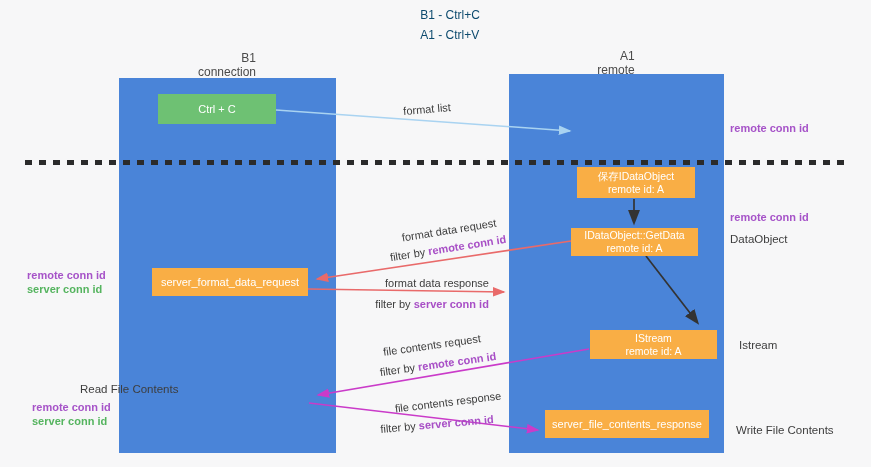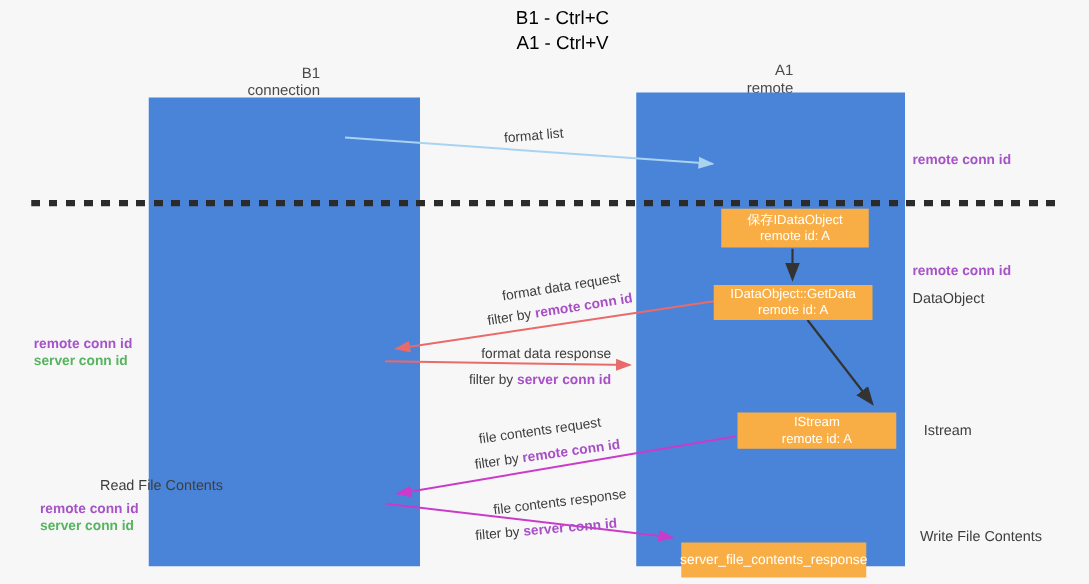--- a/index.html
+++ b/index.html
@@ -6,21 +6,21 @@
   body{
     font-family:"Liberation Sans", sans-serif;
     background:#f7f7f8;
     width:871px;height:467px;
     position:relative;overflow:hidden;
   }
   .stage{position:absolute;left:0;top:0;width:871px;height:467px;}
   .abs{position:absolute;}
   .title{
     left:450px;top:5px;transform:translateX(-50%);
-    text-align:center;font-size:15px;line-height:20px;color:#000000;
+    text-align:left;font-size:12px;line-height:20px;color:#0c4a6e;
     white-space:nowrap;
   }
   .lane-header{
     text-align:right;font-size:12px;line-height:14px;color:#4a4a4a;
     transform:translateX(-50%);white-space:nowrap;
   }
   .lane{
     background:#4a84d8;
   }
   .node{
@@ -88,41 +88,47 @@
     <line x1="634" y1="199" x2="634" y2="222" stroke="#333333" stroke-width="1.7" marker-end="url(#mBlack)"></line>
     <line x1="646" y1="256" x2="697" y2="322" stroke="#333333" stroke-width="1.7" marker-end="url(#mBlack)"></line>
     <line x1="571" y1="241" x2="317" y2="279" stroke="#e96a6a" stroke-width="1.6" marker-end="url(#mRed)"></line>
     <line x1="308" y1="289" x2="504" y2="292" stroke="#e96a6a" stroke-width="1.6" marker-end="url(#mRed)"></line>
     <line x1="589" y1="349" x2="318" y2="395" stroke="#ca3bc9" stroke-width="1.6" marker-end="url(#mMag)"></line>
     <line x1="309" y1="403" x2="538" y2="430" stroke="#ca3bc9" stroke-width="1.6" marker-end="url(#mMag)"></line>
   </svg>
 
   <div class="abs dashline" style="left:25px;top:160px;width:823px;"></div>
 
+  <div class="abs node green" style="left:158px;top:94px;width:118px;height:30px;">
+    <div>Ctrl + C</div>
+  </div>
 
   <div class="abs node orange two-line" style="left:577px;top:119px;width:118px;height:31px;margin-top:48px;">
     <div>保存IDataObject</div>
     <div>remote id: A</div>
   </div>
 
 
   <div class="abs node orange two-line" style="left:571px;top:228px;width:127px;height:28px;">
     <div>IDataObject::GetData</div>
     <div>remote id: A</div>
   </div>
 
+  <div class="abs node orange" style="left:152px;top:268px;width:156px;height:28px;">
+    <div>server_format_data_request</div>
+  </div>
 
 
   <div class="abs node orange two-line" style="left:590px;top:330px;width:127px;height:29px;">
     <div>IStream</div>
     <div>remote id: A</div>
   </div>
 
 
-  <div class="abs node orange" style="left:545px;top:434px;width:148px;height:28px;">
+  <div class="abs node orange" style="left:545px;top:410px;width:164px;height:28px;">
     <div>server_file_contents_response</div>
   </div>
 
   <div class="abs ann purple" style="left:730px;top:122px;">remote conn id</div>
   <div class="abs ann purple" style="left:730px;top:211px;">remote conn id</div>
   <div class="abs ann" style="left:730px;top:233px;">DataObject</div>
   <div class="abs ann" style="left:739px;top:339px;">Istream</div>
   <div class="abs ann" style="left:736px;top:424px;">Write File Contents</div>
 
   <div class="abs ann purple" style="left:27px;top:269px;">remote conn id</div>

